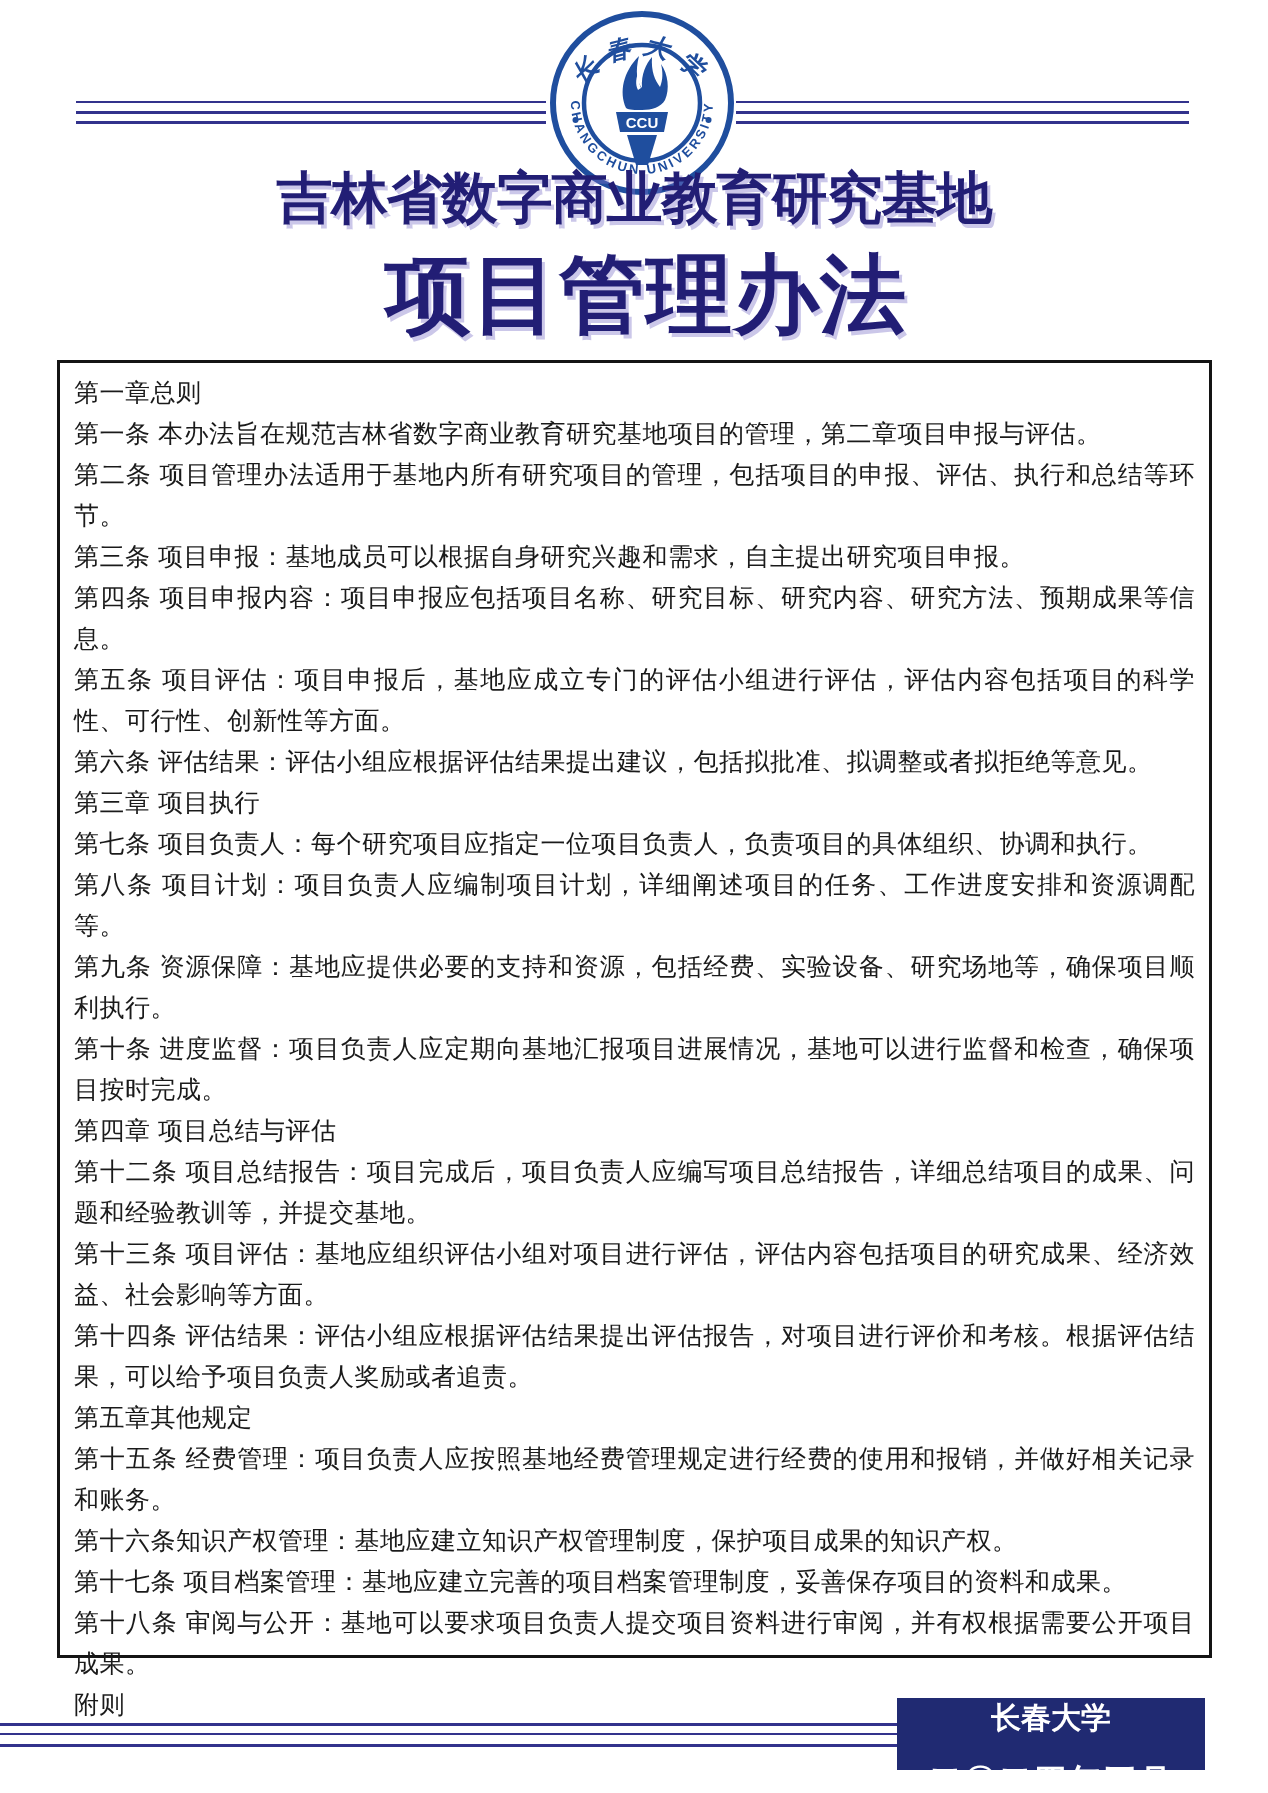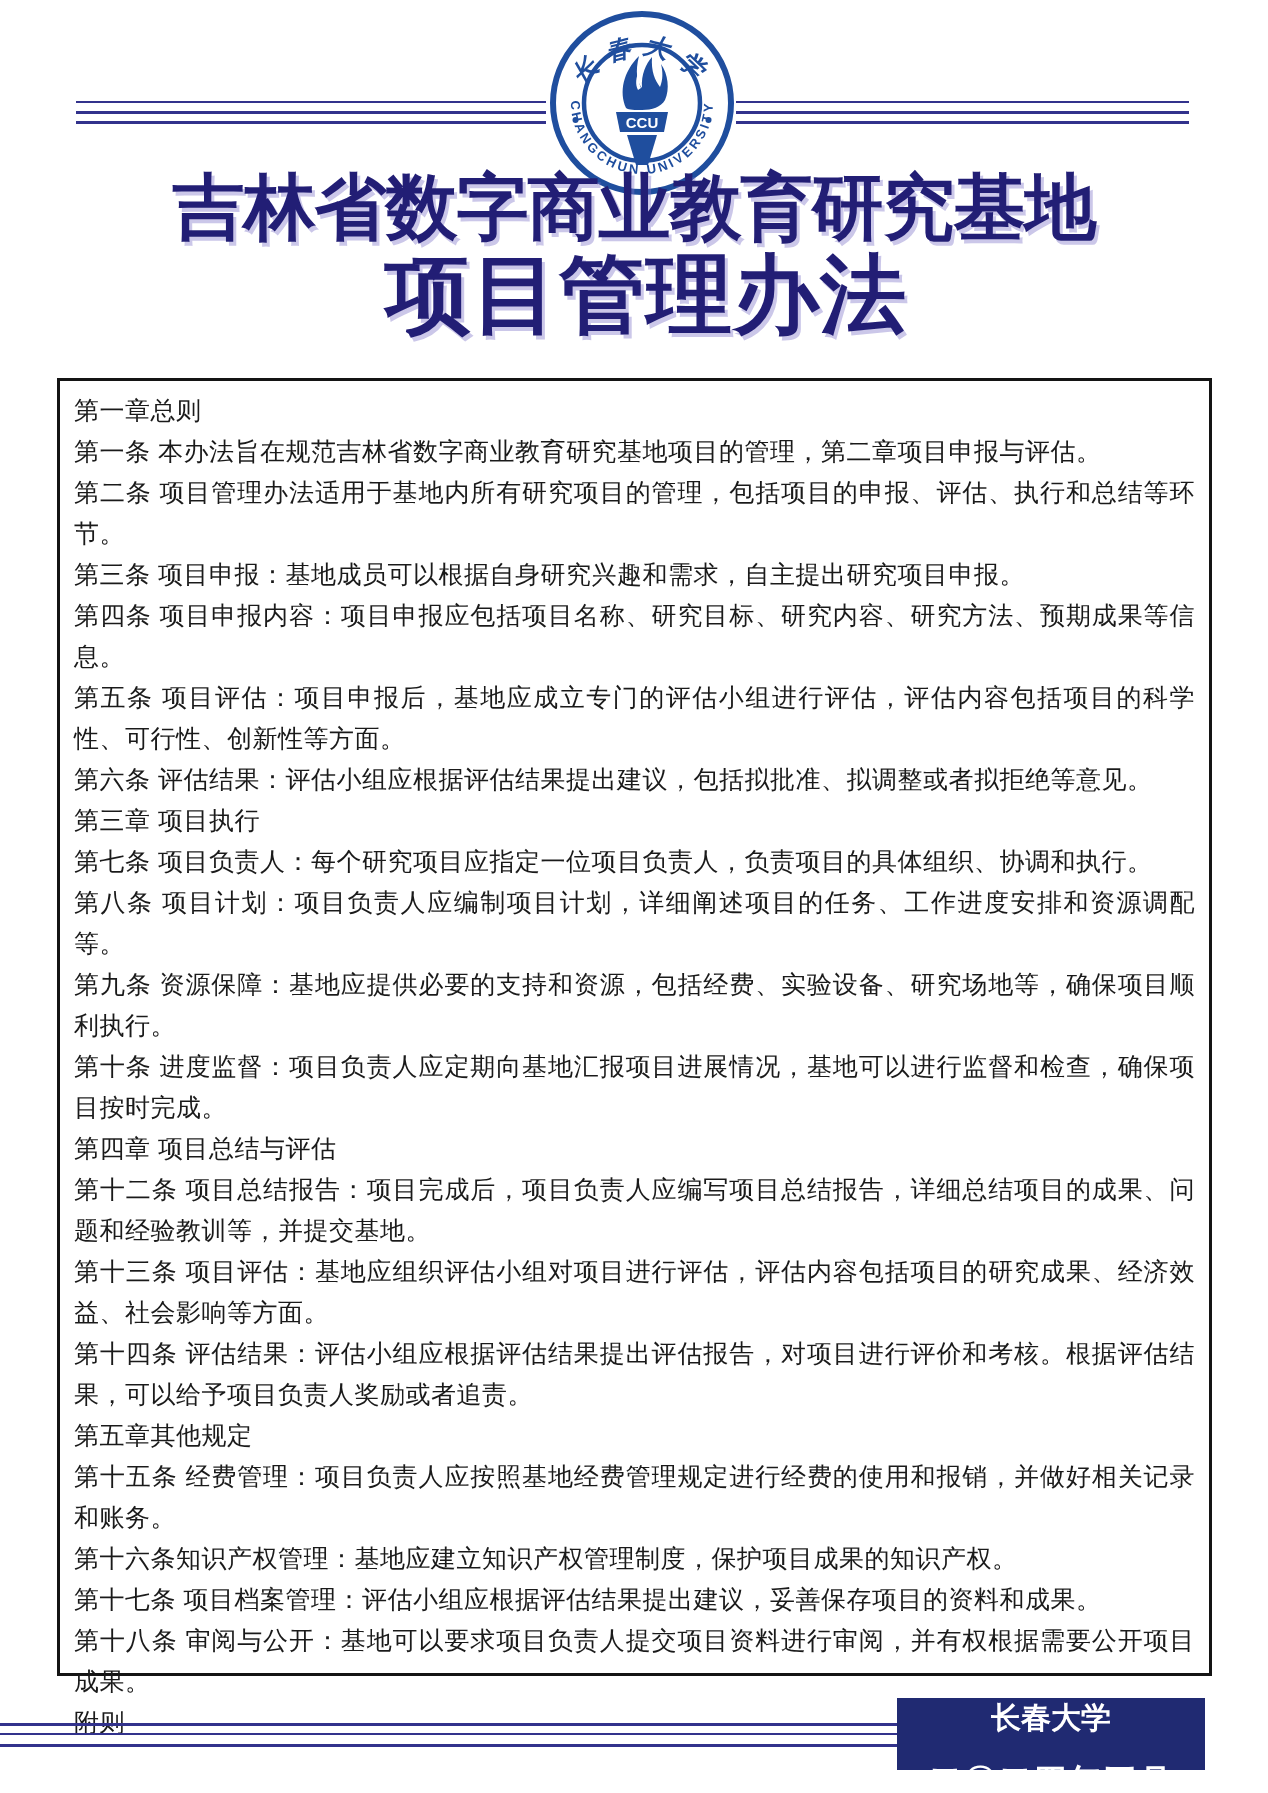--- a/index.html
+++ b/index.html
@@ -14,25 +14,25 @@
   
   .rule { position:absolute; background:#32328c; }
   .rule.thin { height:2px; }
   .rule.thick { height:3px; }
 
   
   .seal { position:absolute; left:549px; top:10px; width:186px; height:186px; }
 
   
   .title-line1 {
-    position:absolute; left:0; top:162px; width:100%;
+    position:absolute; left:0; top:152px; width:100%;
     text-align:center;
     font-family:"Liberation Serif", serif;
     font-weight:bold;
-    font-size:72px;
+    font-size:56px;
     line-height:92px;
     color:#221e75;
     letter-spacing:-1px;
     text-shadow:3px 4px 0 rgba(125,115,200,0.40);
     white-space:nowrap;
   }
   .title-line2 {
     position:absolute; left:12px; top:248px; width:100%;
     text-align:center;
     font-family:"Liberation Serif", serif;
@@ -41,21 +41,21 @@
     line-height:94px;
     color:#221e75;
     letter-spacing:1px;
     text-shadow:3px 4px 0 rgba(125,115,200,0.40);
     white-space:nowrap;
   }
 
   
   .policy-box {
     position:absolute;
-    left:57px; top:378px;
+    left:57px; top:360px;
     width:1155px; height:1298px;
     border:3px solid #141414;
     padding:9px 14px 8px 14px;
     background:#ffffff;
   }
   .policy-box p {
     font-size:25px;
     line-height:41px;
     color:#1a1a1a;
     text-align:justify;
@@ -142,21 +142,21 @@
       <p>第八条 项目计划：项目负责人应编制项目计划，详细阐述项目的任务、工作进度安排和资源调配等。</p>
       <p>第九条 资源保障：基地应提供必要的支持和资源，包括经费、实验设备、研究场地等，确保项目顺利执行。</p>
       <p>第十条 进度监督：项目负责人应定期向基地汇报项目进展情况，基地可以进行监督和检查，确保项目按时完成。</p>
       <p>第四章 项目总结与评估</p>
       <p>第十二条 项目总结报告：项目完成后，项目负责人应编写项目总结报告，详细总结项目的成果、问题和经验教训等，并提交基地。</p>
       <p>第十三条 项目评估：基地应组织评估小组对项目进行评估，评估内容包括项目的研究成果、经济效益、社会影响等方面。</p>
       <p>第十四条 评估结果：评估小组应根据评估结果提出评估报告，对项目进行评价和考核。根据评估结果，可以给予项目负责人奖励或者追责。</p>
       <p>第五章其他规定</p>
       <p>第十五条 经费管理：项目负责人应按照基地经费管理规定进行经费的使用和报销，并做好相关记录和账务。</p>
       <p>第十六条知识产权管理：基地应建立知识产权管理制度，保护项目成果的知识产权。</p>
-      <p>第十七条 项目档案管理：评估小组应根据评估结果提出建议，妥善保存项目的资料和成果。</p>
+      <p>第十七条 项目档案管理：基地应建立完善的项目档案管理制度，妥善保存项目的资料和成果。</p>
       <p>第十八条 审阅与公开：基地可以要求项目负责人提交项目资料进行审阅，并有权根据需要公开项目成果。</p>
       <p>附则</p>
     </div>
 
   <div>
     <div class="rule thick" style="left:0; top:1723px; width:902px; z-index:1;"></div>
     <div class="rule thin" style="left:0; top:1733px; width:902px; z-index:1;"></div>
     <div class="rule thick" style="left:0; top:1744px; width:902px; z-index:1;"></div>
   </div>
 

